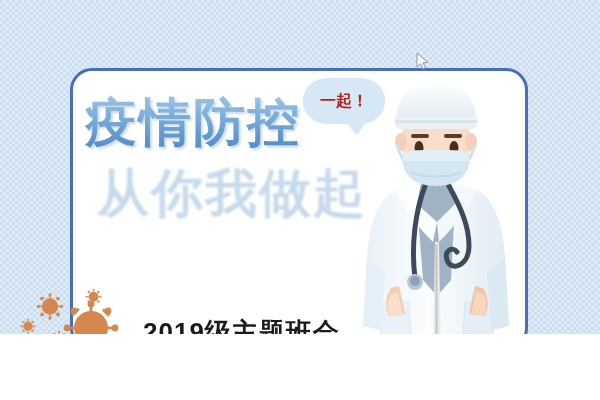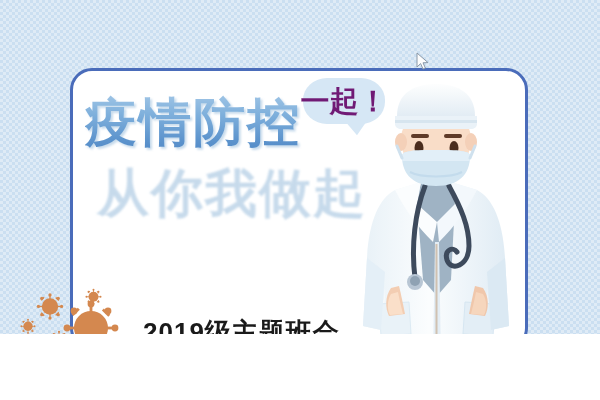--- a/index.html
+++ b/index.html
@@ -109,23 +109,23 @@
     bottom: -11px;
     width: 0; height: 0;
     border-left: 9px solid transparent;
     border-right: 13px solid transparent;
     border-top: 14px solid #d6e7f5;
     transform: rotate(-8deg);
   }
   .bubble-text {
     position: relative;
     font-family: "DejaVu Sans", "Liberation Sans", sans-serif;
-    font-size: 29px;
+    font-size: 16px;
     font-weight: bold;
-    color: #701a75;
+    color: #b91c1c;
     letter-spacing: 0px;
     line-height: 1;
     white-space: nowrap;
     z-index: 2;
   }
 
   
   .doctor { position: absolute; left: 355px; top: 82px; width: 165px; height: 300px; z-index: 9; }
   .doctor svg { display: block; }
 

